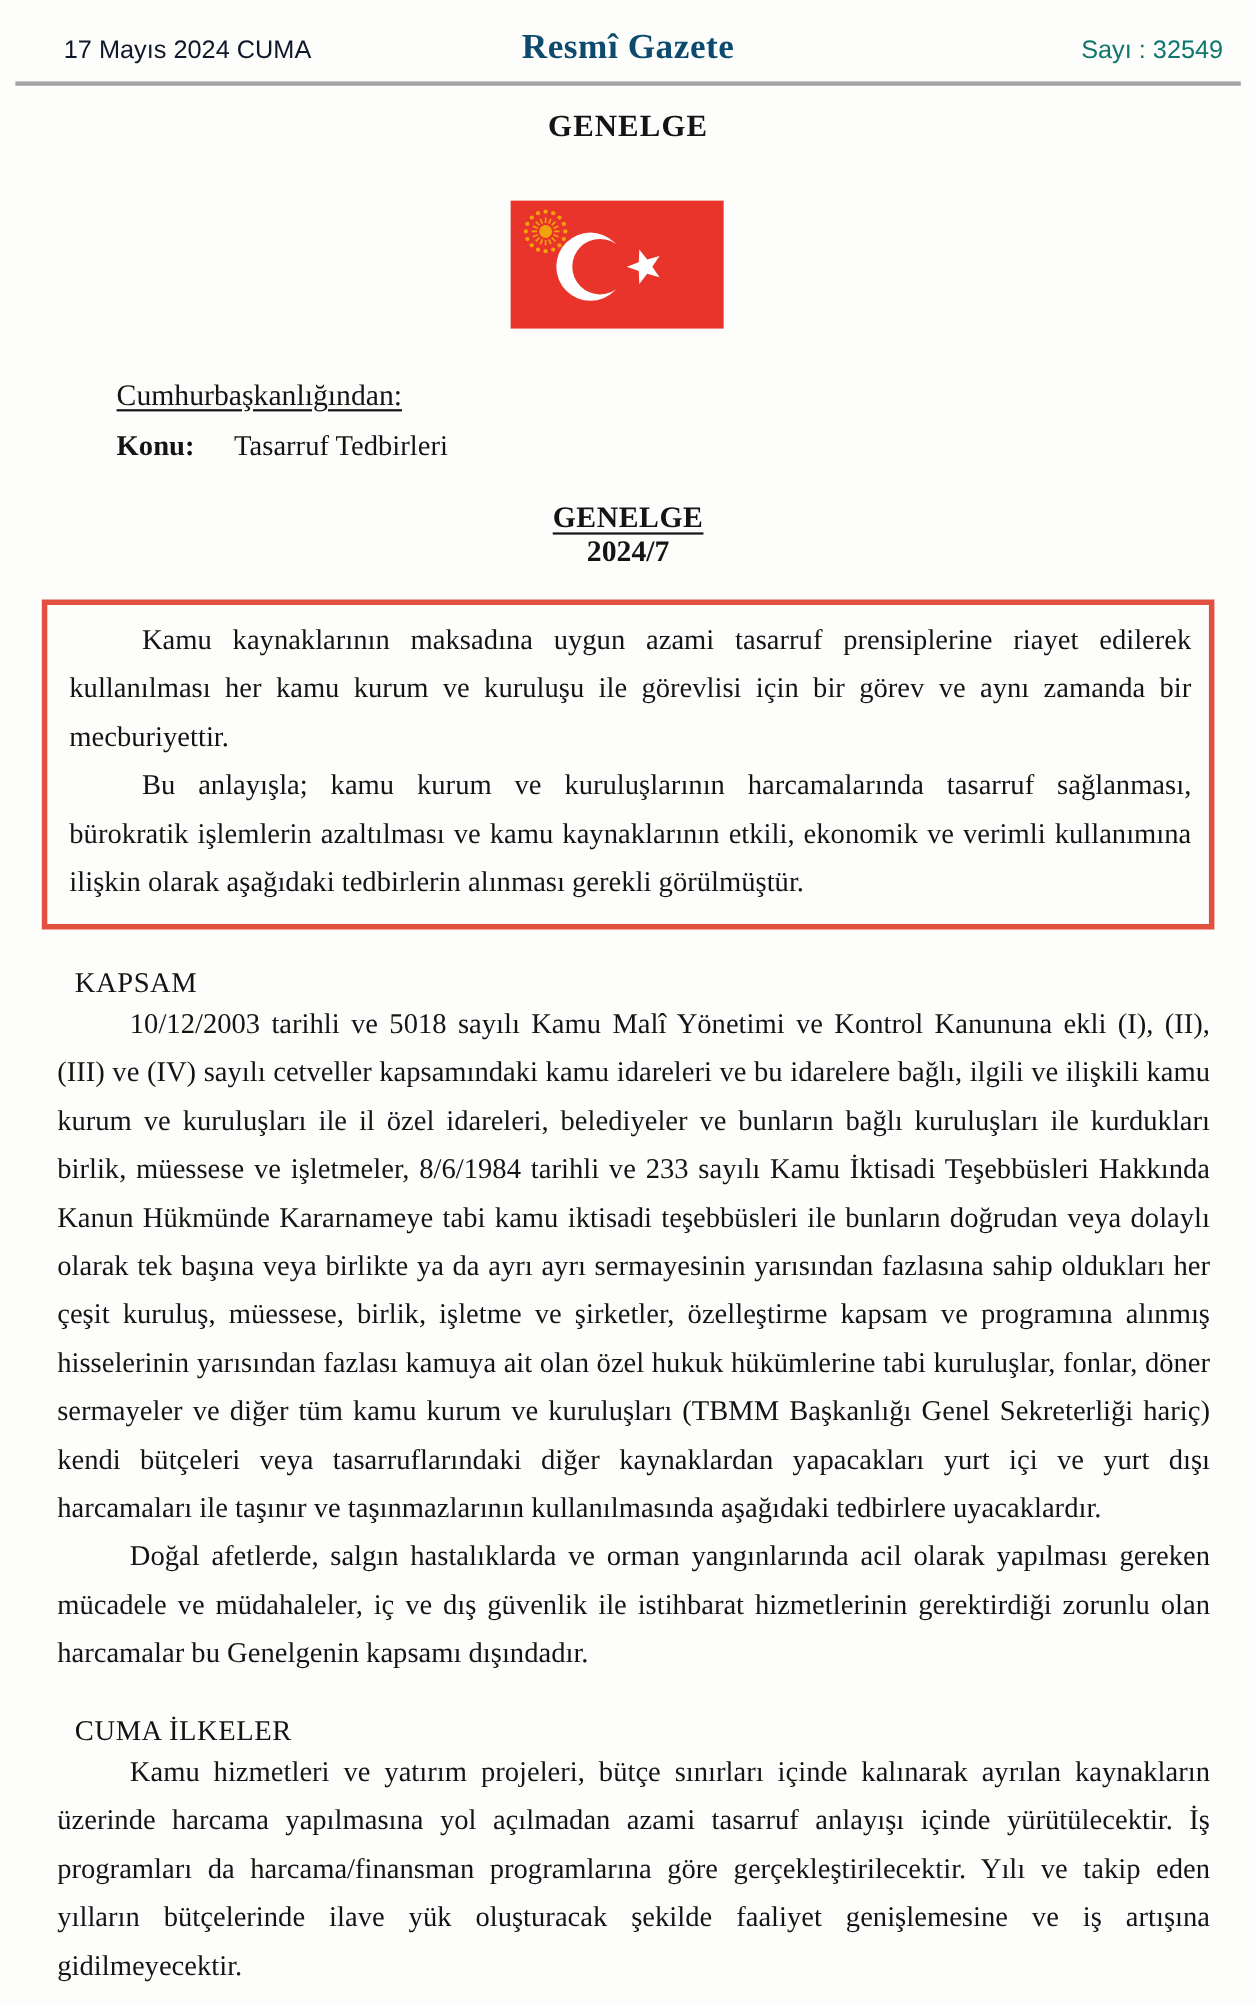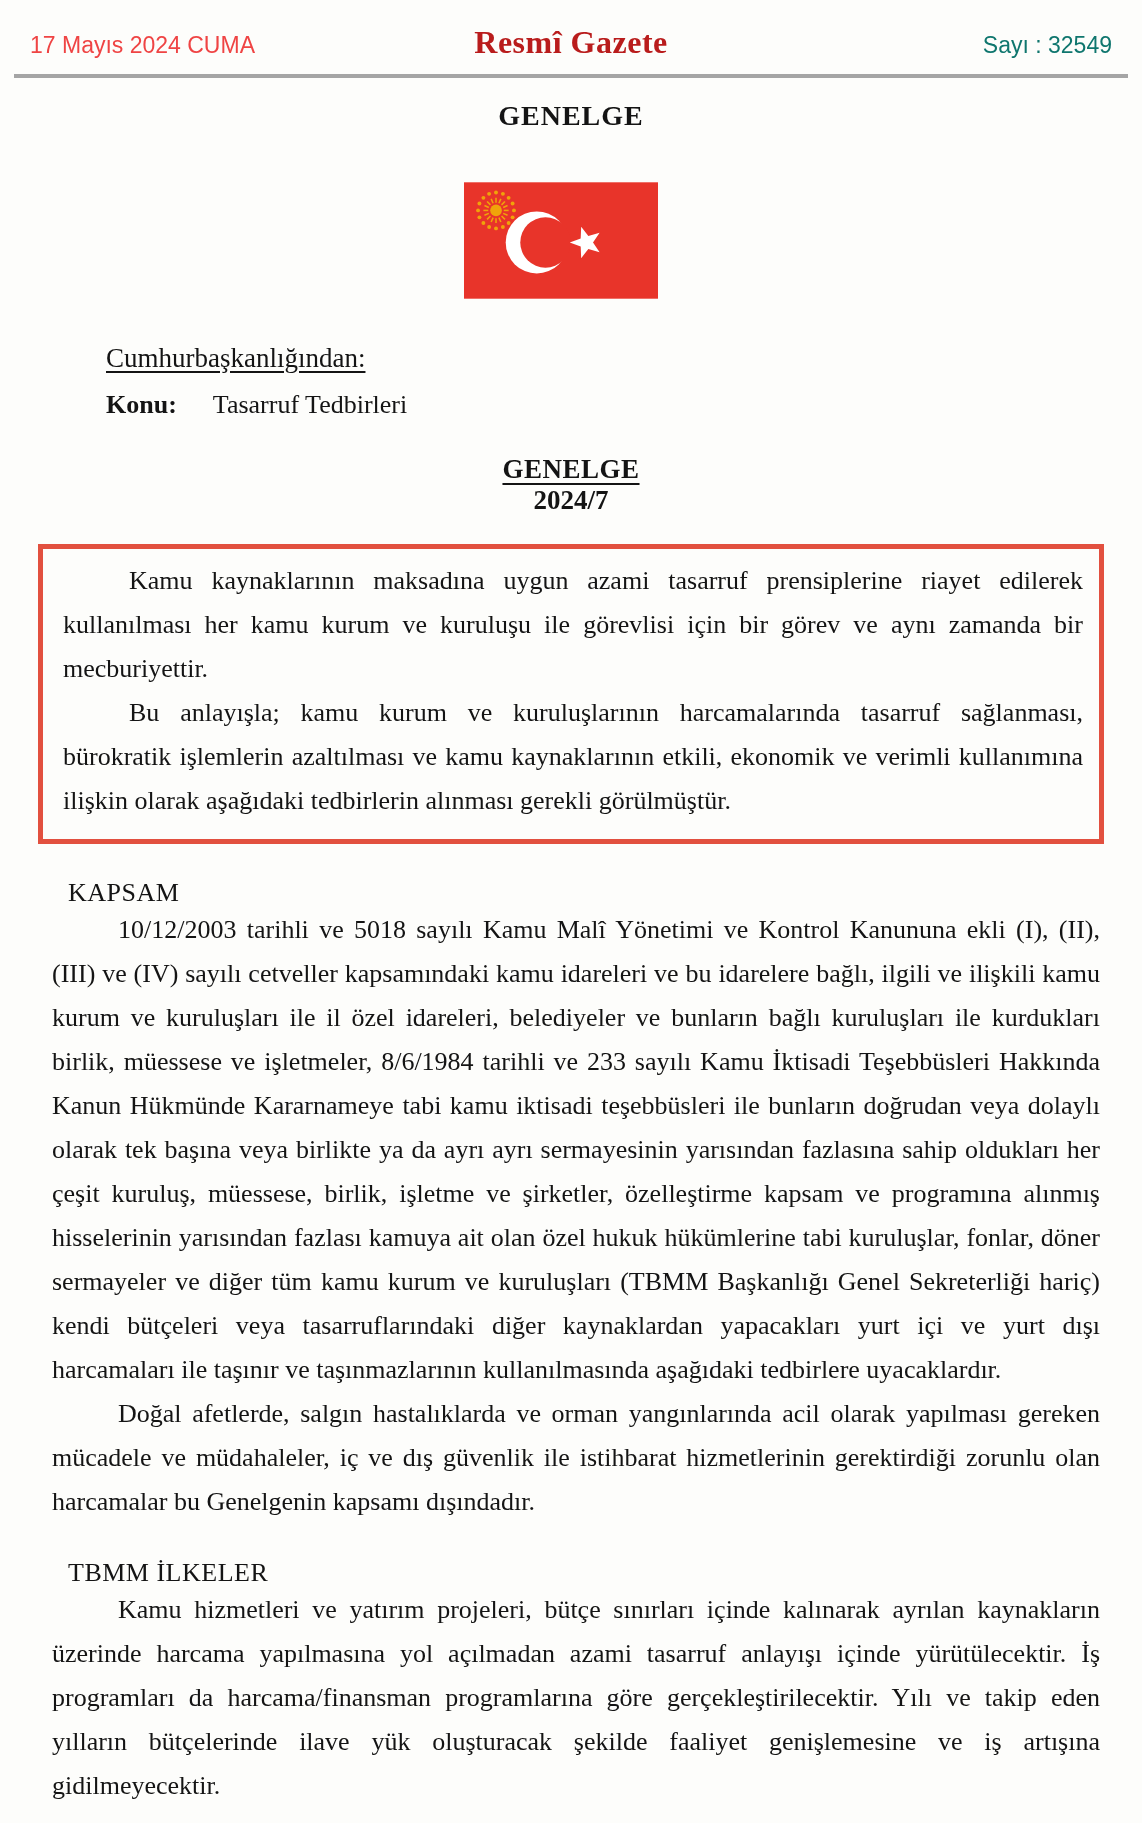--- a/index.html
+++ b/index.html
@@ -16,28 +16,29 @@
   
   .masthead{
     display:grid;
     grid-template-columns:1fr auto 1fr;
     align-items:baseline;
     padding:24px 30px 0 30px;
   }
   .masthead .date{
     font-family:"Liberation Sans", sans-serif;
     font-size:23px;
-    color:#ef4444;
+    color:#0f172a;
     justify-self:start;
+    margin-left:28px;
   }
   .masthead .gz-title{
     font-family:"Liberation Serif", serif;
     font-weight:bold;
     font-size:32px;
-    color:#b91c1c;
+    color:#0c4a6e;
     justify-self:center;
     letter-spacing:0.5px;
   }
   .masthead .issue{
     font-family:"Liberation Sans", sans-serif;
     font-size:23px;
     color:#0f766e;
     justify-self:end;
   }
   .head-rule{
@@ -196,19 +197,19 @@
     <p class="doc">Kamu kaynaklarının maksadına uygun azami tasarruf prensiplerine riayet edilerek kullanılması her kamu kurum ve kuruluşu ile görevlisi için bir görev ve aynı zamanda bir mecburiyettir.</p>
     <p class="doc">Bu anlayışla; kamu kurum ve kuruluşlarının harcamalarında tasarruf sağlanması, bürokratik işlemlerin azaltılması ve kamu kaynaklarının etkili, ekonomik ve verimli kullanımına ilişkin olarak aşağıdaki tedbirlerin alınması gerekli görülmüştür.</p>
   </div>
 
   <div class="section-heading">KAPSAM</div>
   <div class="body-copy">
     <p class="doc gap-top">10/12/2003 tarihli ve 5018 sayılı Kamu Malî Yönetimi ve Kontrol Kanununa ekli (I), (II), (III) ve (IV) sayılı cetveller kapsamındaki kamu idareleri ve bu idarelere bağlı, ilgili ve ilişkili kamu kurum ve kuruluşları ile il özel idareleri, belediyeler ve bunların bağlı kuruluşları ile kurdukları birlik, müessese ve işletmeler, 8/6/1984 tarihli ve 233 sayılı Kamu İktisadi Teşebbüsleri Hakkında Kanun Hükmünde Kararnameye tabi kamu iktisadi teşebbüsleri ile bunların doğrudan veya dolaylı olarak tek başına veya birlikte ya da ayrı ayrı sermayesinin yarısından fazlasına sahip oldukları her çeşit kuruluş, müessese, birlik, işletme ve şirketler, özelleştirme kapsam ve programına alınmış hisselerinin yarısından fazlası kamuya ait olan özel hukuk hükümlerine tabi kuruluşlar, fonlar, döner sermayeler ve diğer tüm kamu kurum ve kuruluşları (TBMM Başkanlığı Genel Sekreterliği hariç) kendi bütçeleri veya tasarruflarındaki diğer kaynaklardan yapacakları yurt içi ve yurt dışı harcamaları ile taşınır ve taşınmazlarının kullanılmasında aşağıdaki tedbirlere uyacaklardır.</p>
     <p class="doc">Doğal afetlerde, salgın hastalıklarda ve orman yangınlarında acil olarak yapılması gereken mücadele ve müdahaleler, iç ve dış güvenlik ile istihbarat hizmetlerinin gerektirdiği zorunlu olan harcamalar bu Genelgenin kapsamı dışındadır.</p>
   </div>
 
-  <div class="section-heading">TBMM İLKELER</div>
+  <div class="section-heading">CUMA İLKELER</div>
   <div class="body-copy">
     <p class="doc gap-top">Kamu hizmetleri ve yatırım projeleri, bütçe sınırları içinde kalınarak ayrılan kaynakların üzerinde harcama yapılmasına yol açılmadan azami tasarruf anlayışı içinde yürütülecektir. İş programları da harcama/finansman programlarına göre gerçekleştirilecektir. Yılı ve takip eden yılların bütçelerinde ilave yük oluşturacak şekilde faaliyet genişlemesine ve iş artışına gidilmeyecektir.</p>
 
   </div>
 
 </div>
 
 </body></html>

